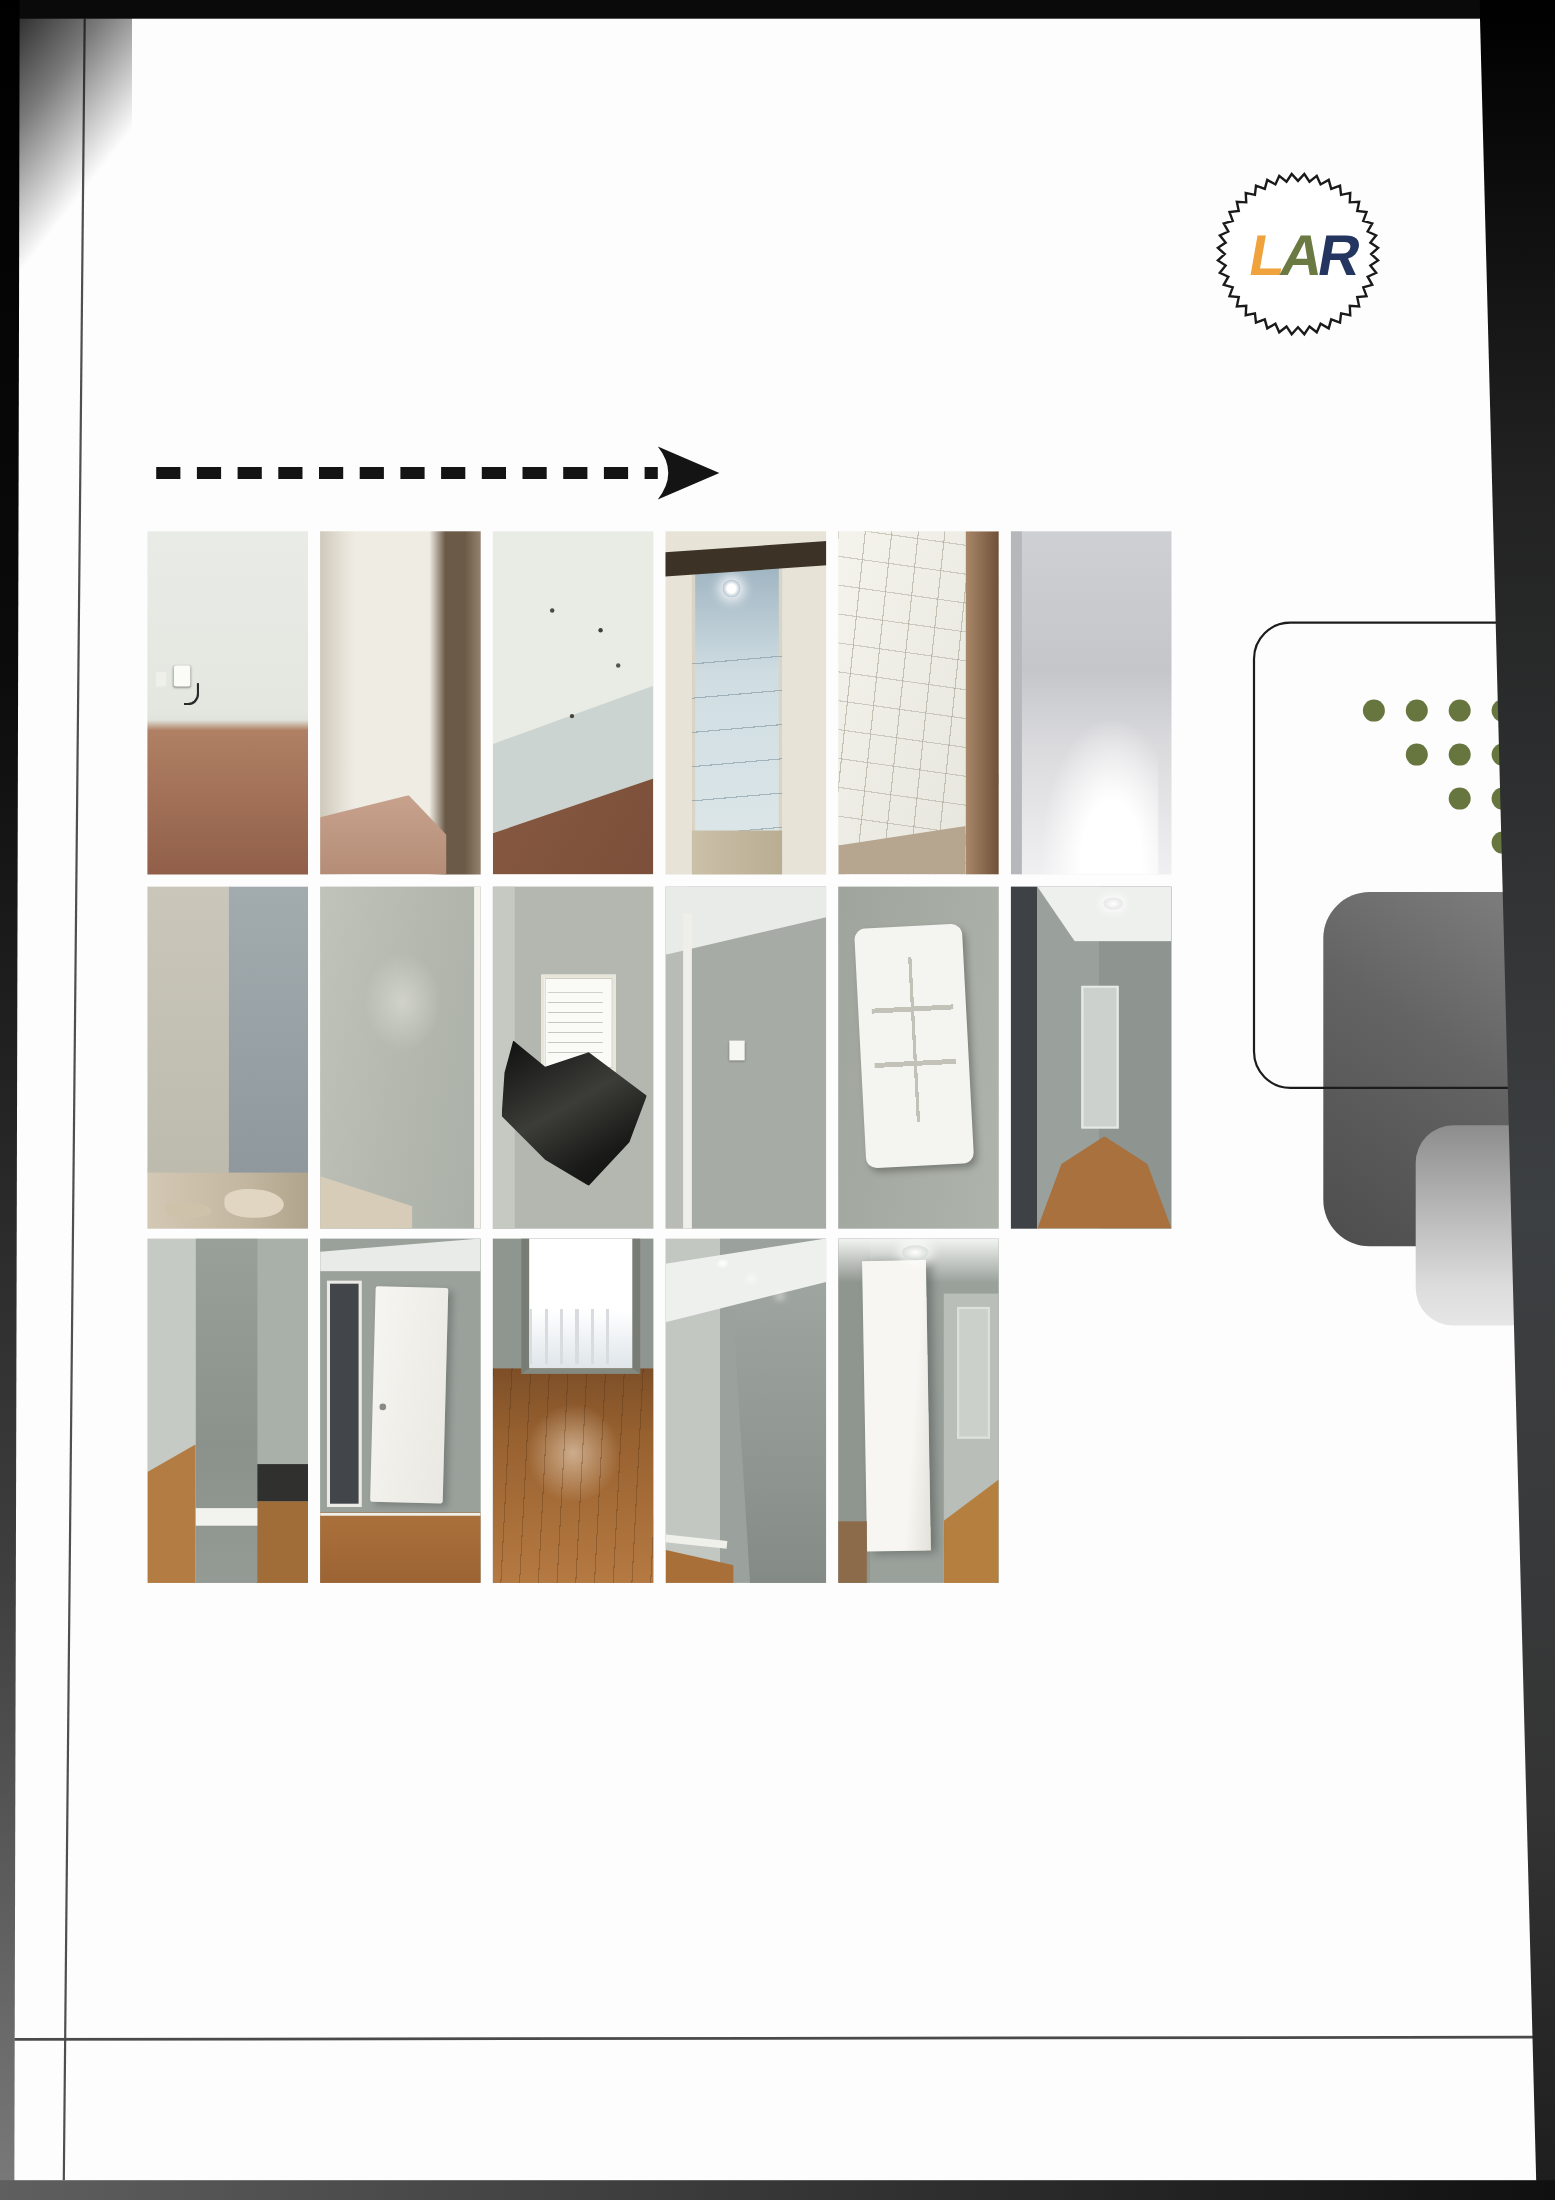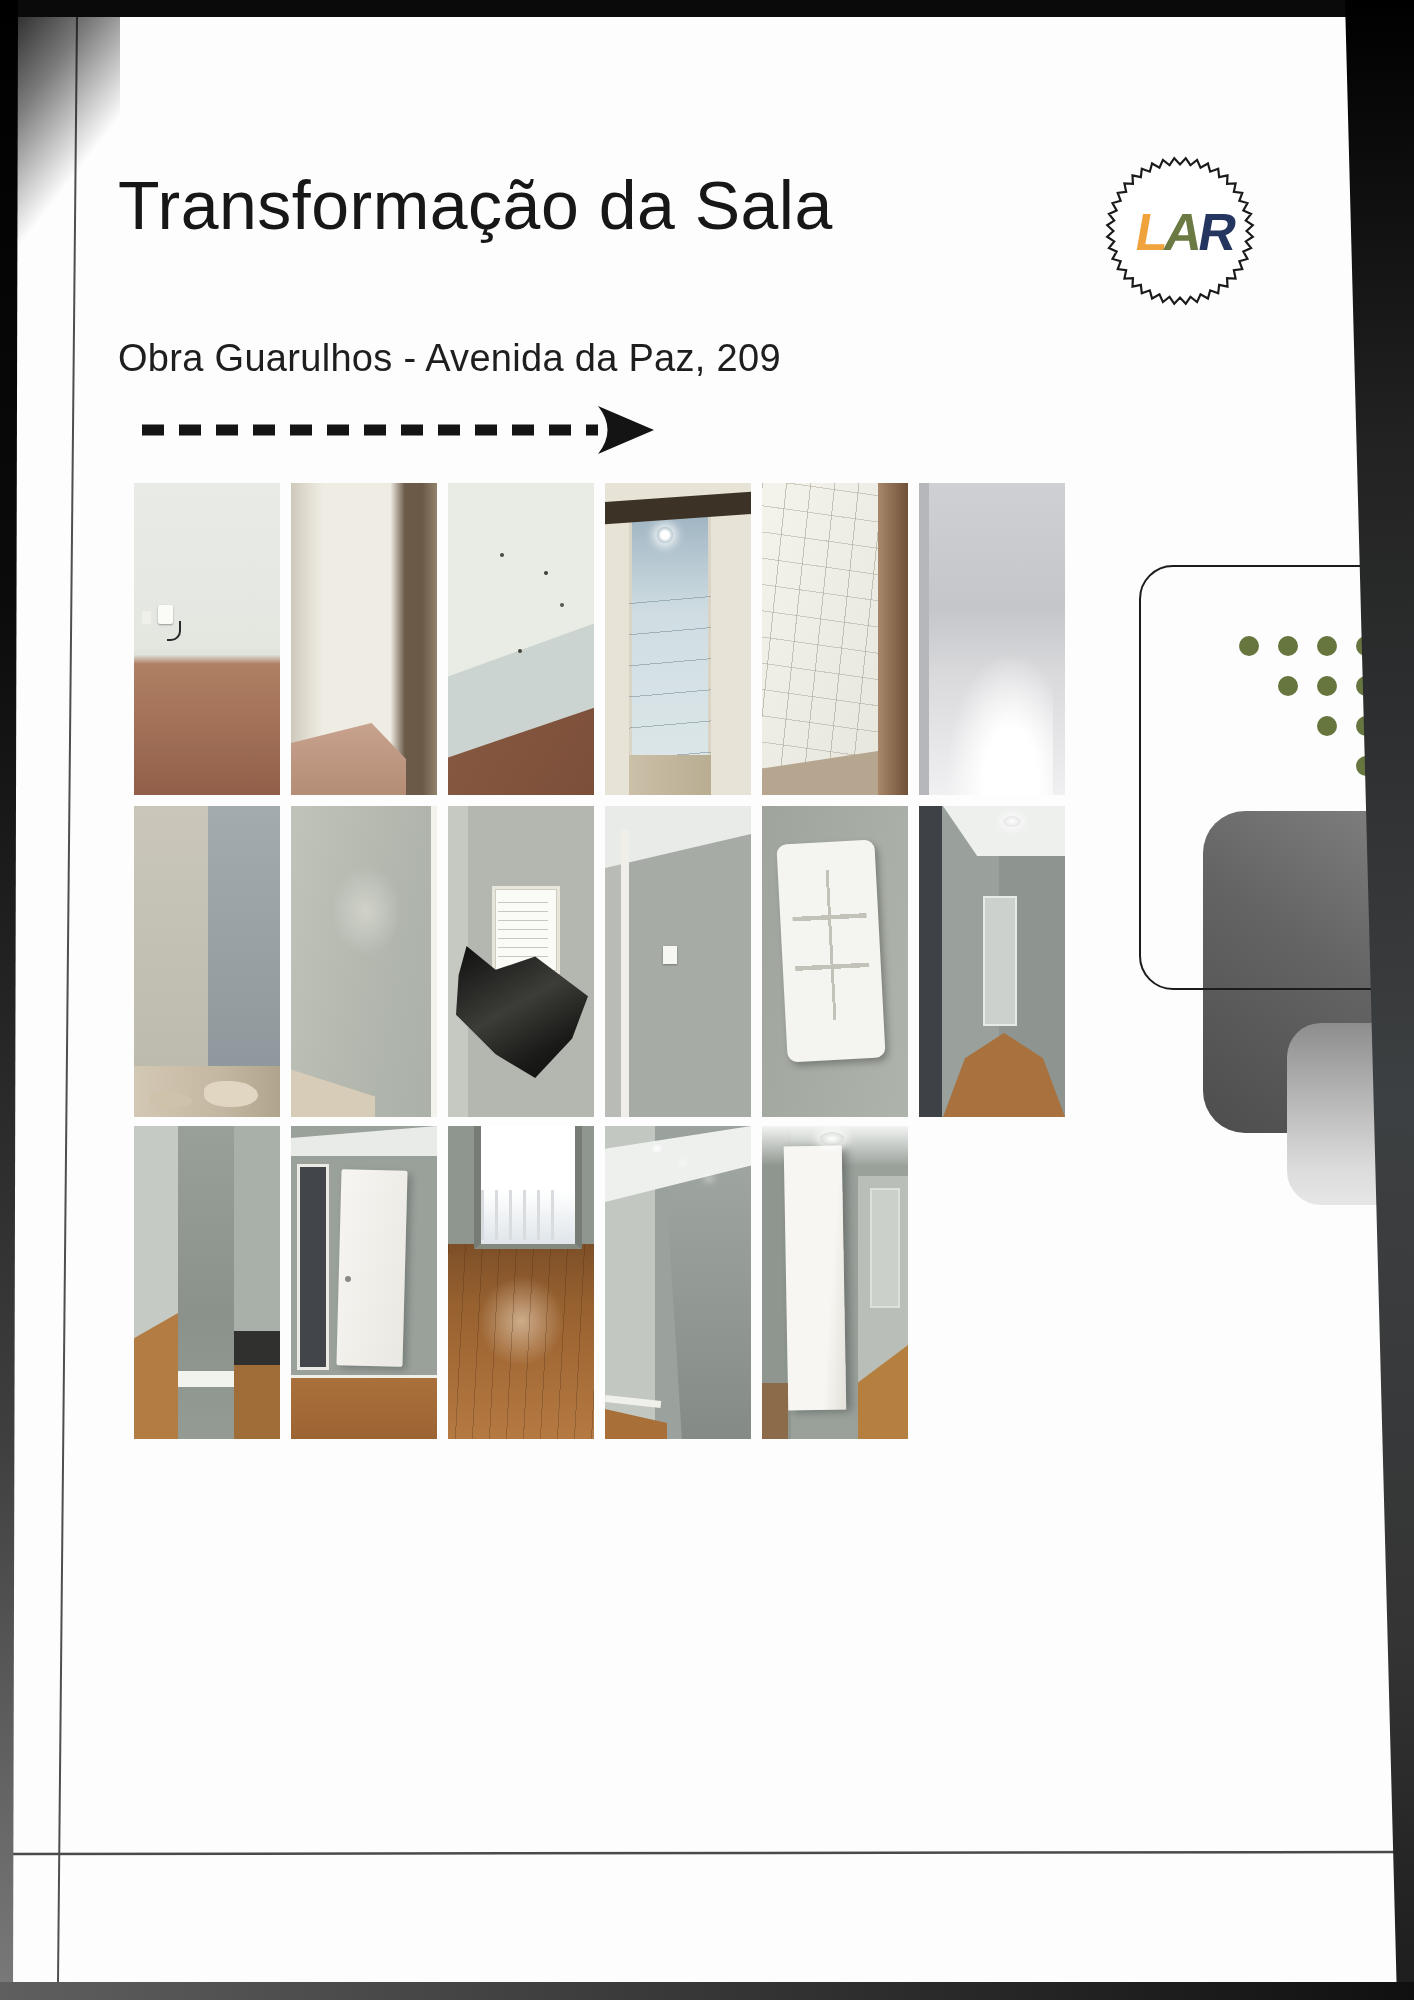--- a/index.html
+++ b/index.html
@@ -175,23 +175,21 @@
   #r3c5 .door{left:24px;top:20px;width:58px;height:264px;background:linear-gradient(95deg,#f7f6f2 0 70%,#e3e1da 100%);
       box-shadow:5px 2px 9px rgba(0,0,0,.28);transform:rotate(-1deg);}
   #r3c5 .tile{left:0;bottom:0;width:26px;height:56px;background:#8c6b4a;}
 </style>
 </head>
 <body>
 
 <div id="stage" data-name="page">
 
   <div class="title" data-name="page-title">
-    <div class="t2" data-name="page-title-line2">Transformação da Sala</div>
-  </div>
-  <div class="subtitle" data-name="page-subtitle">Obra Guarulhos - Avenida da Paz, 209</div>
+  </div>
 
   <svg class="arrow-svg" data-name="timeline-arrow" width="1414" height="2000" viewBox="0 0 1414 2000">
     <line x1="142" y1="430" x2="598" y2="430" stroke="#141414" stroke-width="11" stroke-dasharray="22 15"></line>
     <path d="M598 406 Q617 430 598 454 L654 430 Z" fill="#141414" data-name="arrowhead-icon"></path>
   </svg>
 
   <svg class="logo" data-name="company-logo-icon" viewBox="0 0 200 200">
     <polygon id="scallop" data-name="logo-scalloped-border" points="176.5,100.0 183.7,106.6 175.6,112.0 181.7,119.6 172.8,123.6 177.6,132.1 168.2,134.7 171.6,143.9 161.9,145.0 163.9,154.6 154.1,154.1 154.6,163.9 145.0,161.9 143.9,171.6 134.7,168.2 132.1,177.6 123.6,172.8 119.6,181.7 112.0,175.6 106.6,183.7 100.0,176.5 93.4,183.7 88.0,175.6 80.4,181.7 76.4,172.8 67.9,177.6 65.3,168.2 56.1,171.6 55.0,161.9 45.4,163.9 45.9,154.1 36.1,154.6 38.1,145.0 28.4,143.9 31.8,134.7 22.4,132.1 27.2,123.6 18.3,119.6 24.4,112.0 16.3,106.6 23.5,100.0 16.3,93.4 24.4,88.0 18.3,80.4 27.2,76.4 22.4,67.9 31.8,65.3 28.4,56.1 38.1,55.0 36.1,45.4 45.9,45.9 45.4,36.1 55.0,38.1 56.1,28.4 65.3,31.8 67.9,22.4 76.4,27.2 80.4,18.3 88.0,24.4 93.4,16.3 100.0,23.5 106.6,16.3 112.0,24.4 119.6,18.3 123.6,27.2 132.1,22.4 134.7,31.8 143.9,28.4 145.0,38.1 154.6,36.1 154.1,45.9 163.9,45.4 161.9,55.0 171.6,56.1 168.2,65.3 177.6,67.9 172.8,76.4 181.7,80.4 175.6,88.0 183.7,93.4" fill="#ffffff" stroke="#1a1a1a" stroke-width="2.5" stroke-linejoin="miter"></polygon>
     <g transform="translate(102,122) skewX(-10)" data-name="lar-logo-text">
       <text text-anchor="middle" font-family="Liberation Sans, DejaVu Sans, sans-serif" font-size="60" font-weight="bold" letter-spacing="-4">

